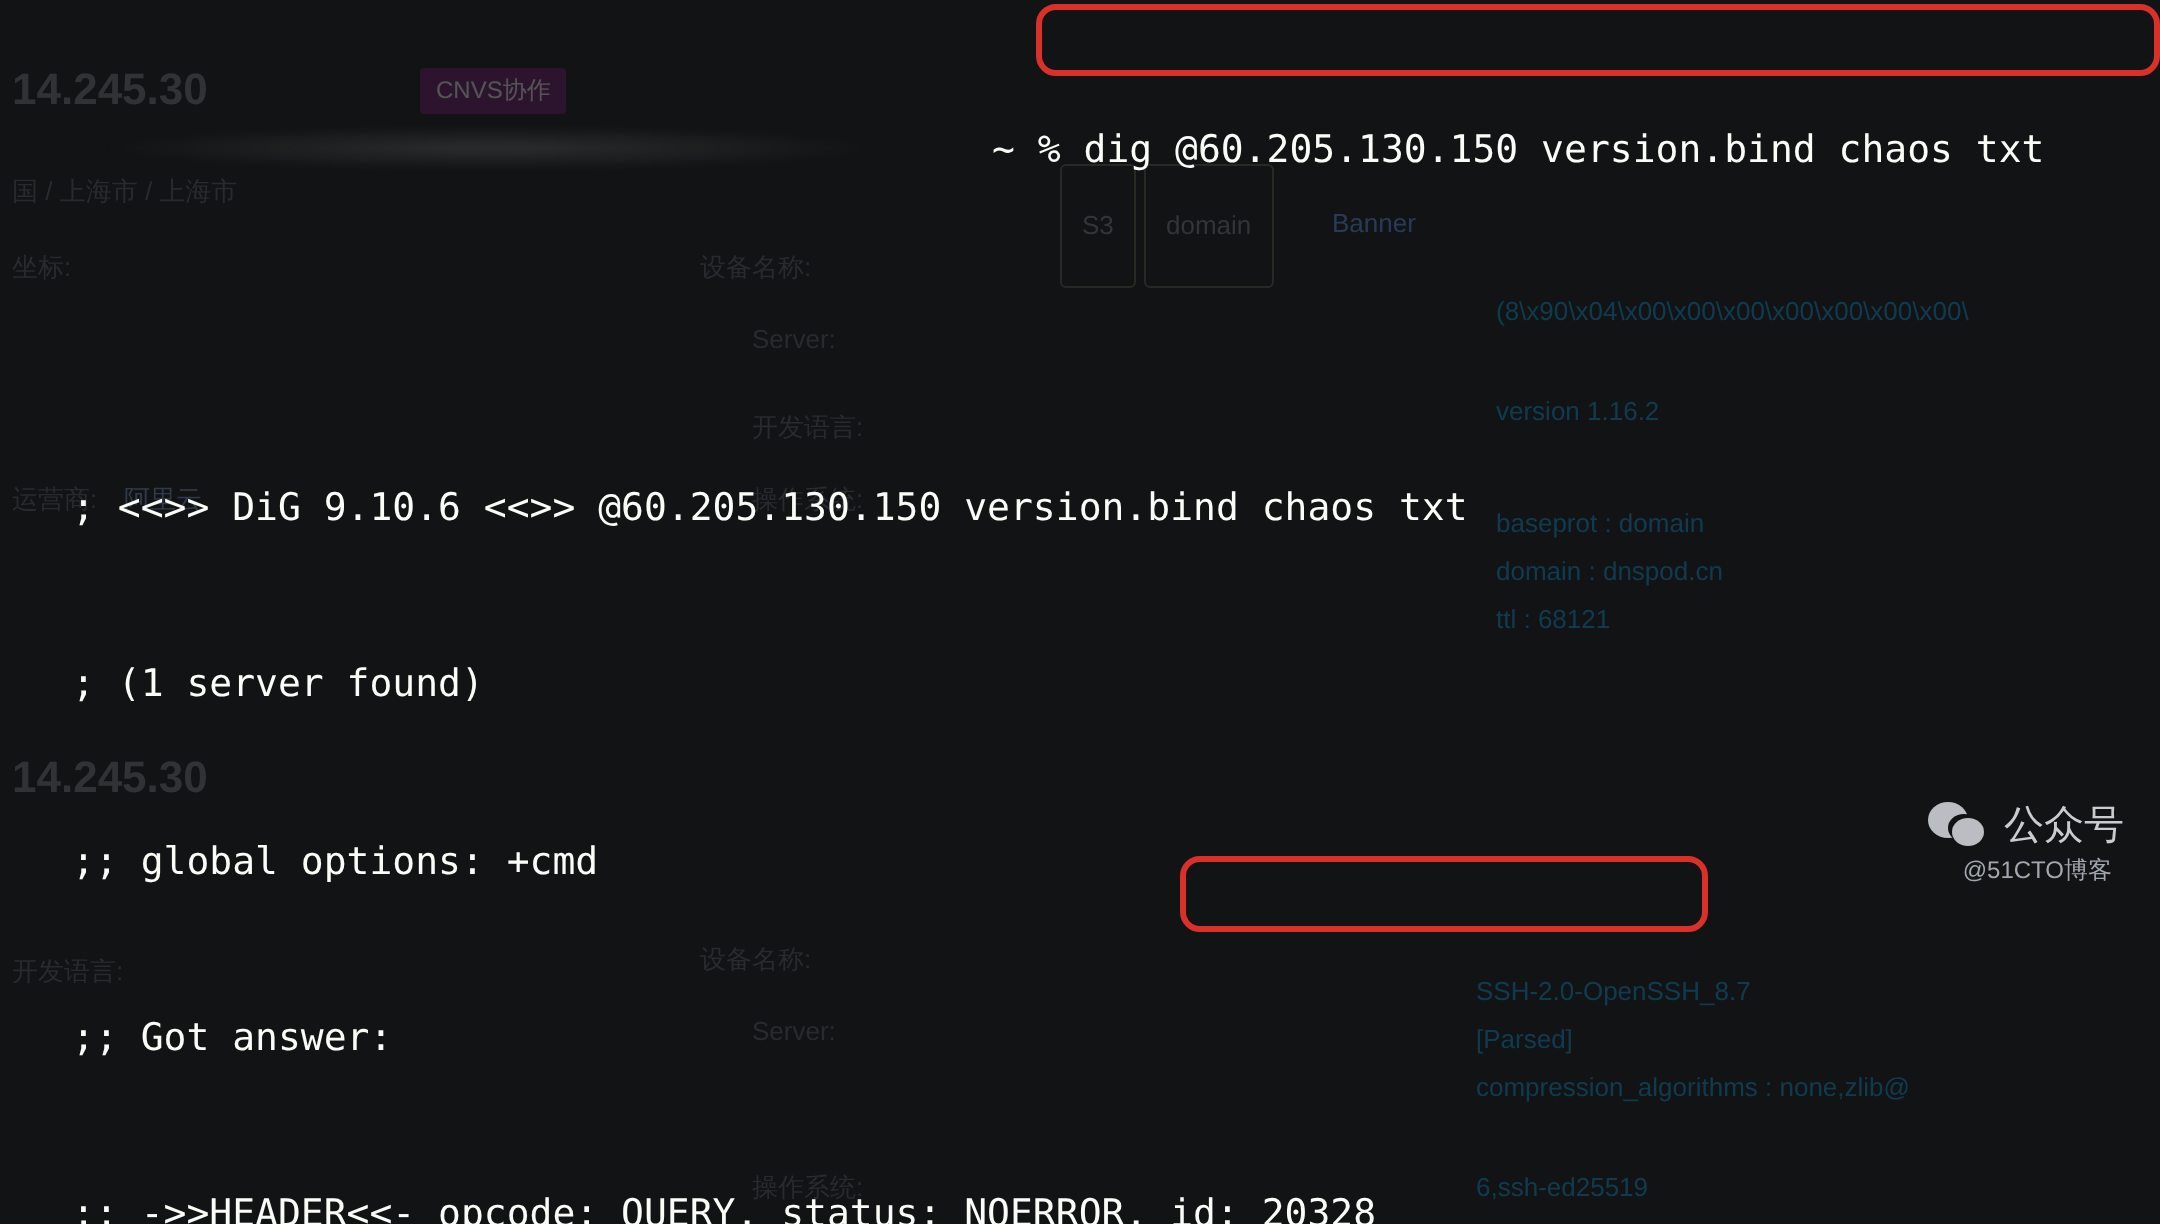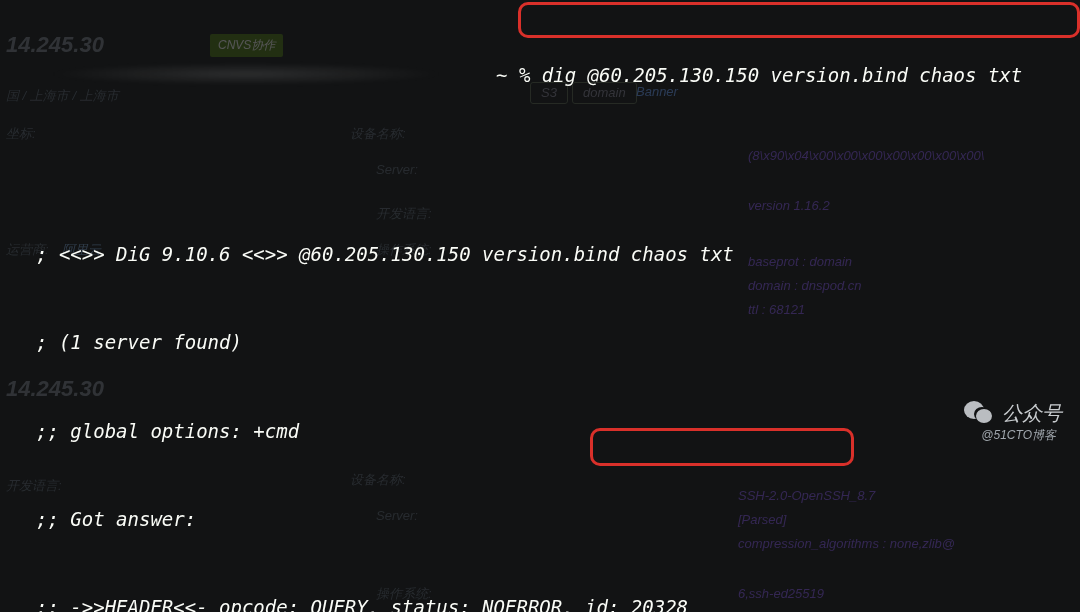--- a/index.html
+++ b/index.html
@@ -11,57 +11,56 @@
     background: #121314;
     font-family: Menlo, Consolas, "DejaVu Sans Mono", monospace;
     font-size: 19px;
     line-height: 1.55;
     color: #fafcf7;
   }
   .canvas {
     position: relative;
     width: 1080px;
     height: 439px;
-    font-style: italic;
   }
 
   
   .bg-panel {
     position: absolute;
     inset: 0;
     color: #5e6a76;
     font-family: -apple-system, "Helvetica Neue", Arial, sans-serif;
     font-size: 13px;
     opacity: 0.28;
     pointer-events: none;
   }
   .bg-panel .ip {
     position: absolute;
     font-weight: 600;
     font-size: 22px;
     color: #7d8790;
   }
   .bg-panel .tag {
     position: absolute;
-    background: #4d7c0f;
+    background: #701a75;
     color: #fff;
     padding: 2px 8px;
     border-radius: 2px;
     font-size: 12px;
   }
   .bg-panel .lbl { position: absolute; }
   .bg-panel .tab {
     position: absolute;
-    padding: 0 10px;
+    padding: 20px 10px;
     border: 1px solid #4a6;
     border-radius: 3px;
     color: #6fa0d9;
   }
   .bg-panel .tab.active { color: #6aa3ff; border-color:#6aa3ff; }
-  .bg-panel .kv { position: absolute; color:#8b5cf6; }
+  .bg-panel .kv { position: absolute; color:#0ea5e9; }
 
   
   .term {
     position: absolute;
     left: 0;
     top: 0;
     right: 0;
     bottom: 0;
     padding: 0 8px 6px 8px;
     white-space: pre;
@@ -152,21 +151,21 @@
     <span class="lbl" style="left:6px;  top:240px;">运营商:</span>
     <span class="lbl" style="left:62px; top:240px; color:#7ca7d6;">阿里云</span>
 
     <span class="lbl" style="left:350px; top:124px;">设备名称:</span>
     <span class="lbl" style="left:376px; top:160px;">Server:</span>
     <span class="lbl" style="left:376px; top:204px;">开发语言:</span>
     <span class="lbl" style="left:376px; top:240px;">操作系统:</span>
 
     <span class="tab" style="left:530px; top:82px; border-color:#5a6a50; color:#889;">S3</span>
     <span class="tab" style="left:572px; top:82px; border-color:#5a6a50; color:#889;">domain</span>
-    <span class="tab active" style="left:626px; top:82px; border:none;">Banner</span>
+    <span class="tab active" style="left:656px; top:82px; border:none;">Banner</span>
 
     <span class="kv" style="left:748px; top:146px;">(8\x90\x04\x00\x00\x00\x00\x00\x00\x00\</span>
     <span class="kv" style="left:748px; top:196px;">version 1.16.2</span>
     <span class="kv" style="left:748px; top:252px;">baseprot : domain</span>
     <span class="kv" style="left:748px; top:276px;">domain : dnspod.cn</span>
     <span class="kv" style="left:748px; top:300px;">ttl : 68121</span>
 
     <span class="ip" style="left:6px; top:372px;">14.245.30</span>
     <span class="lbl" style="left:6px;  top:476px;">开发语言:</span>
     <span class="lbl" style="left:350px; top:470px;">设备名称:</span>

